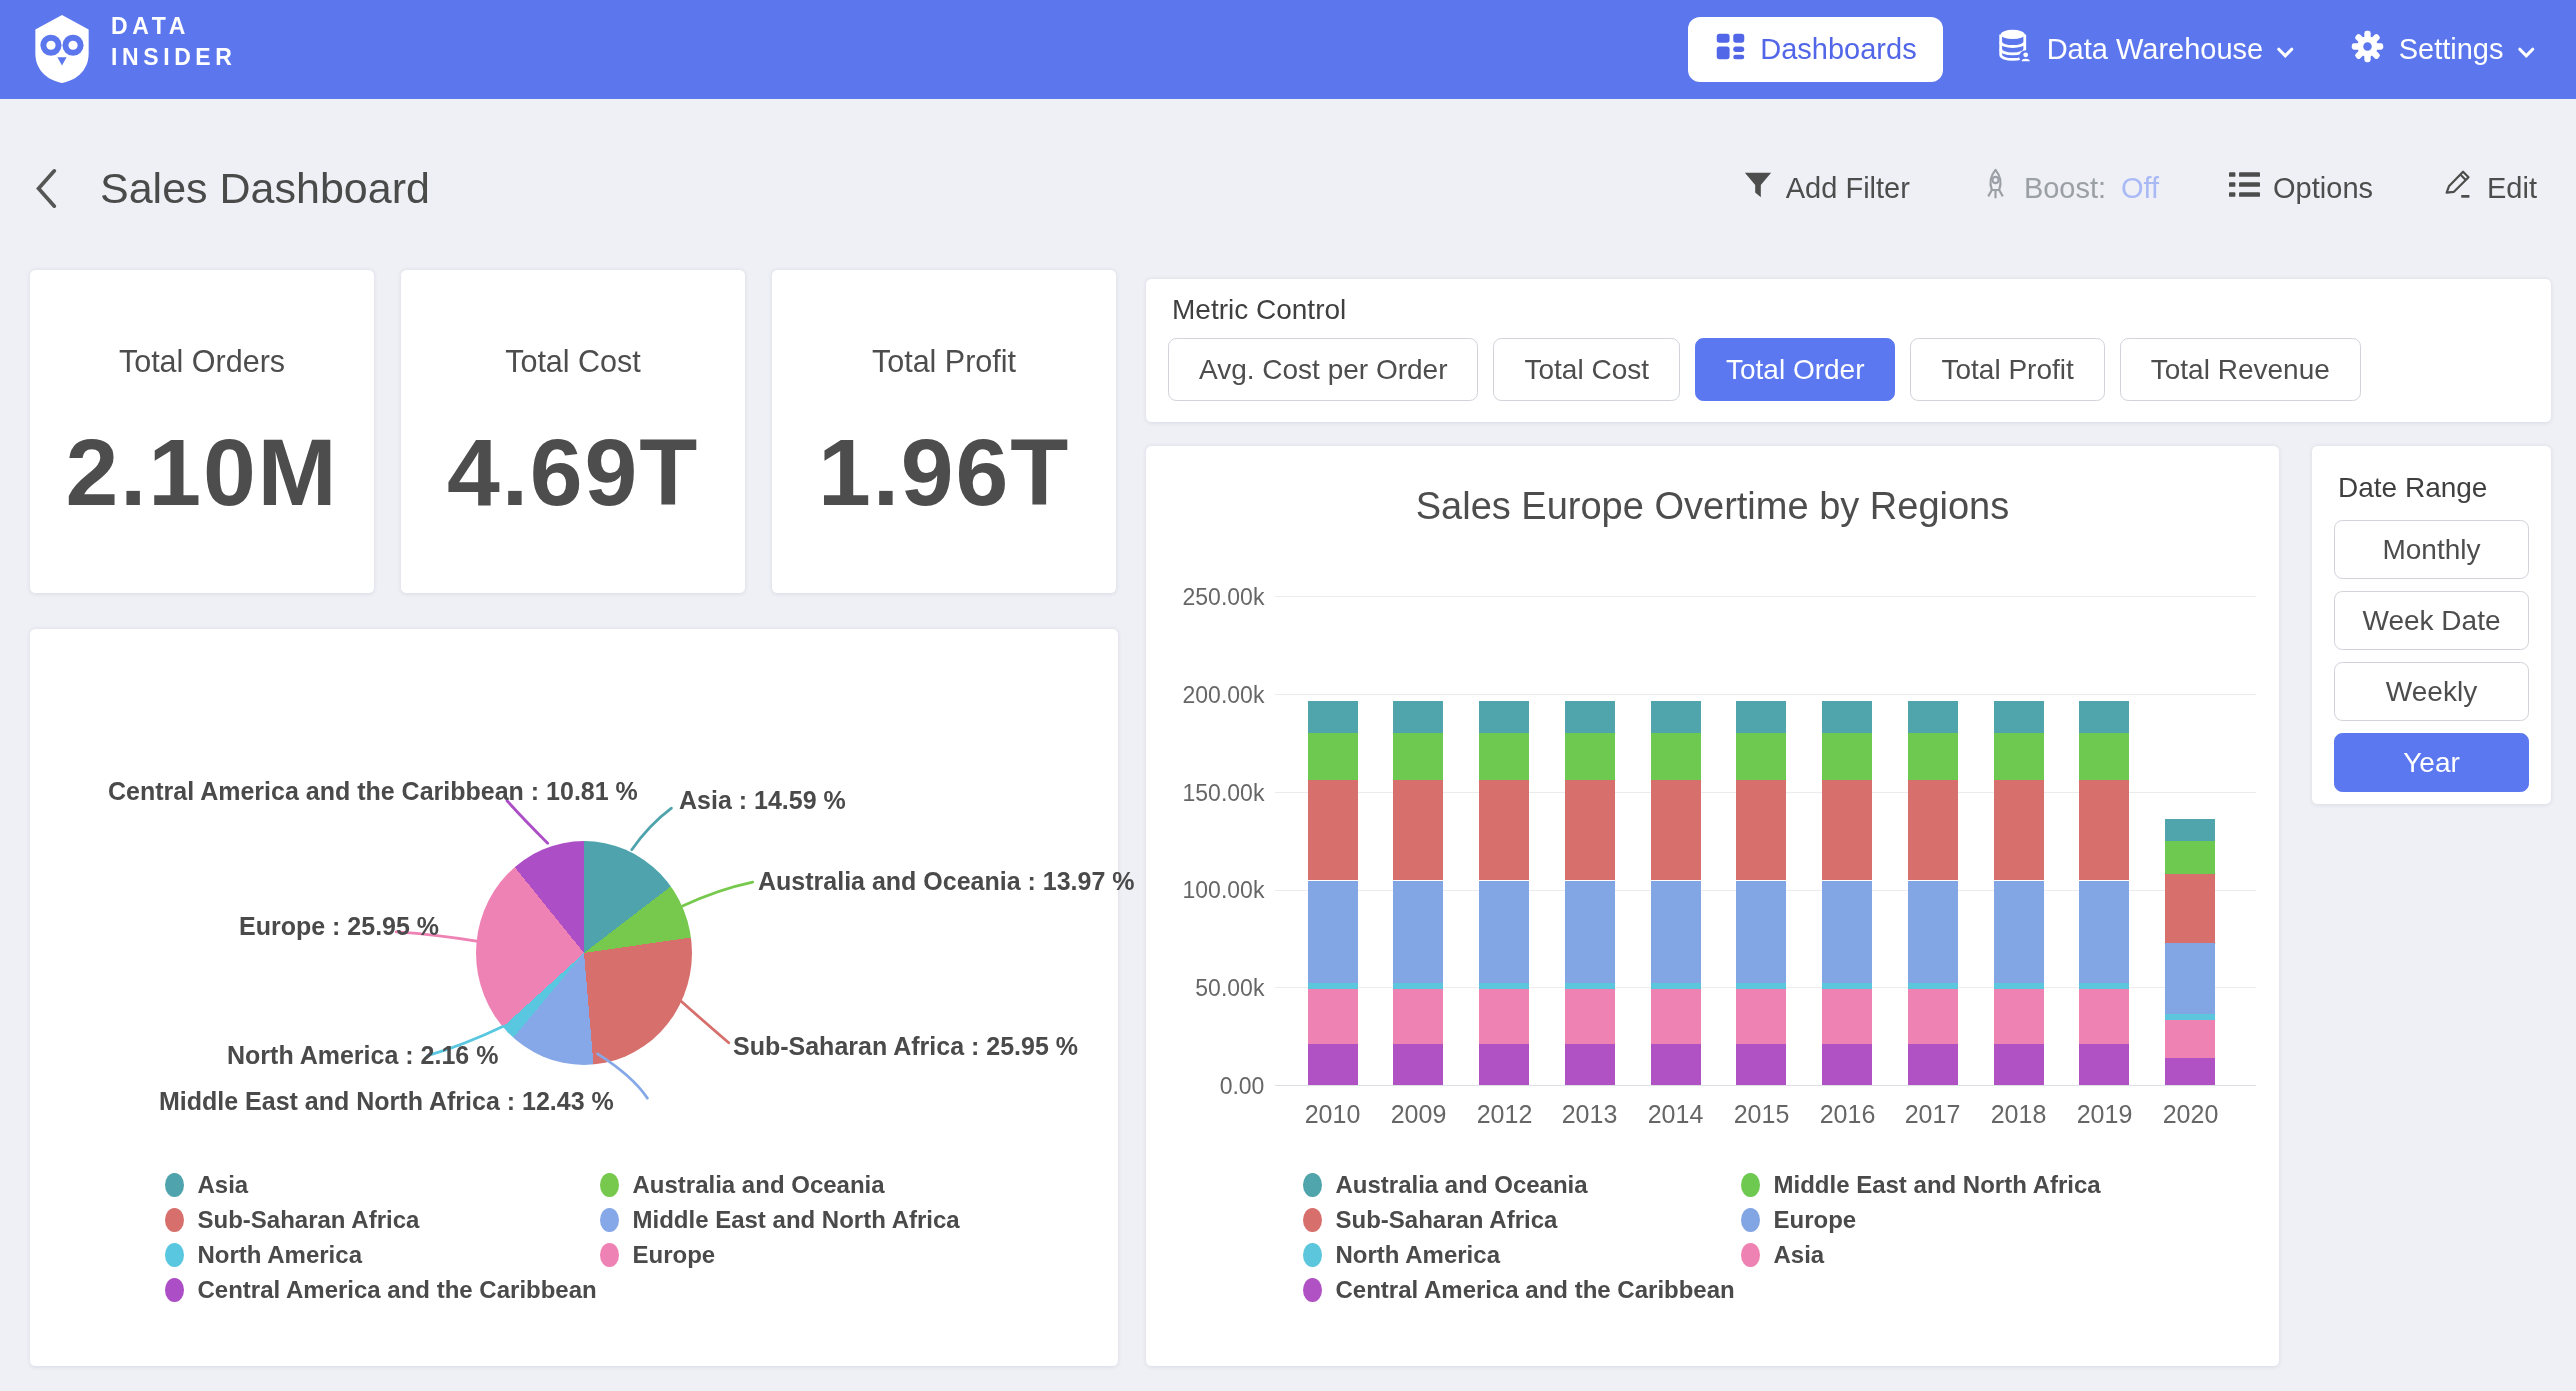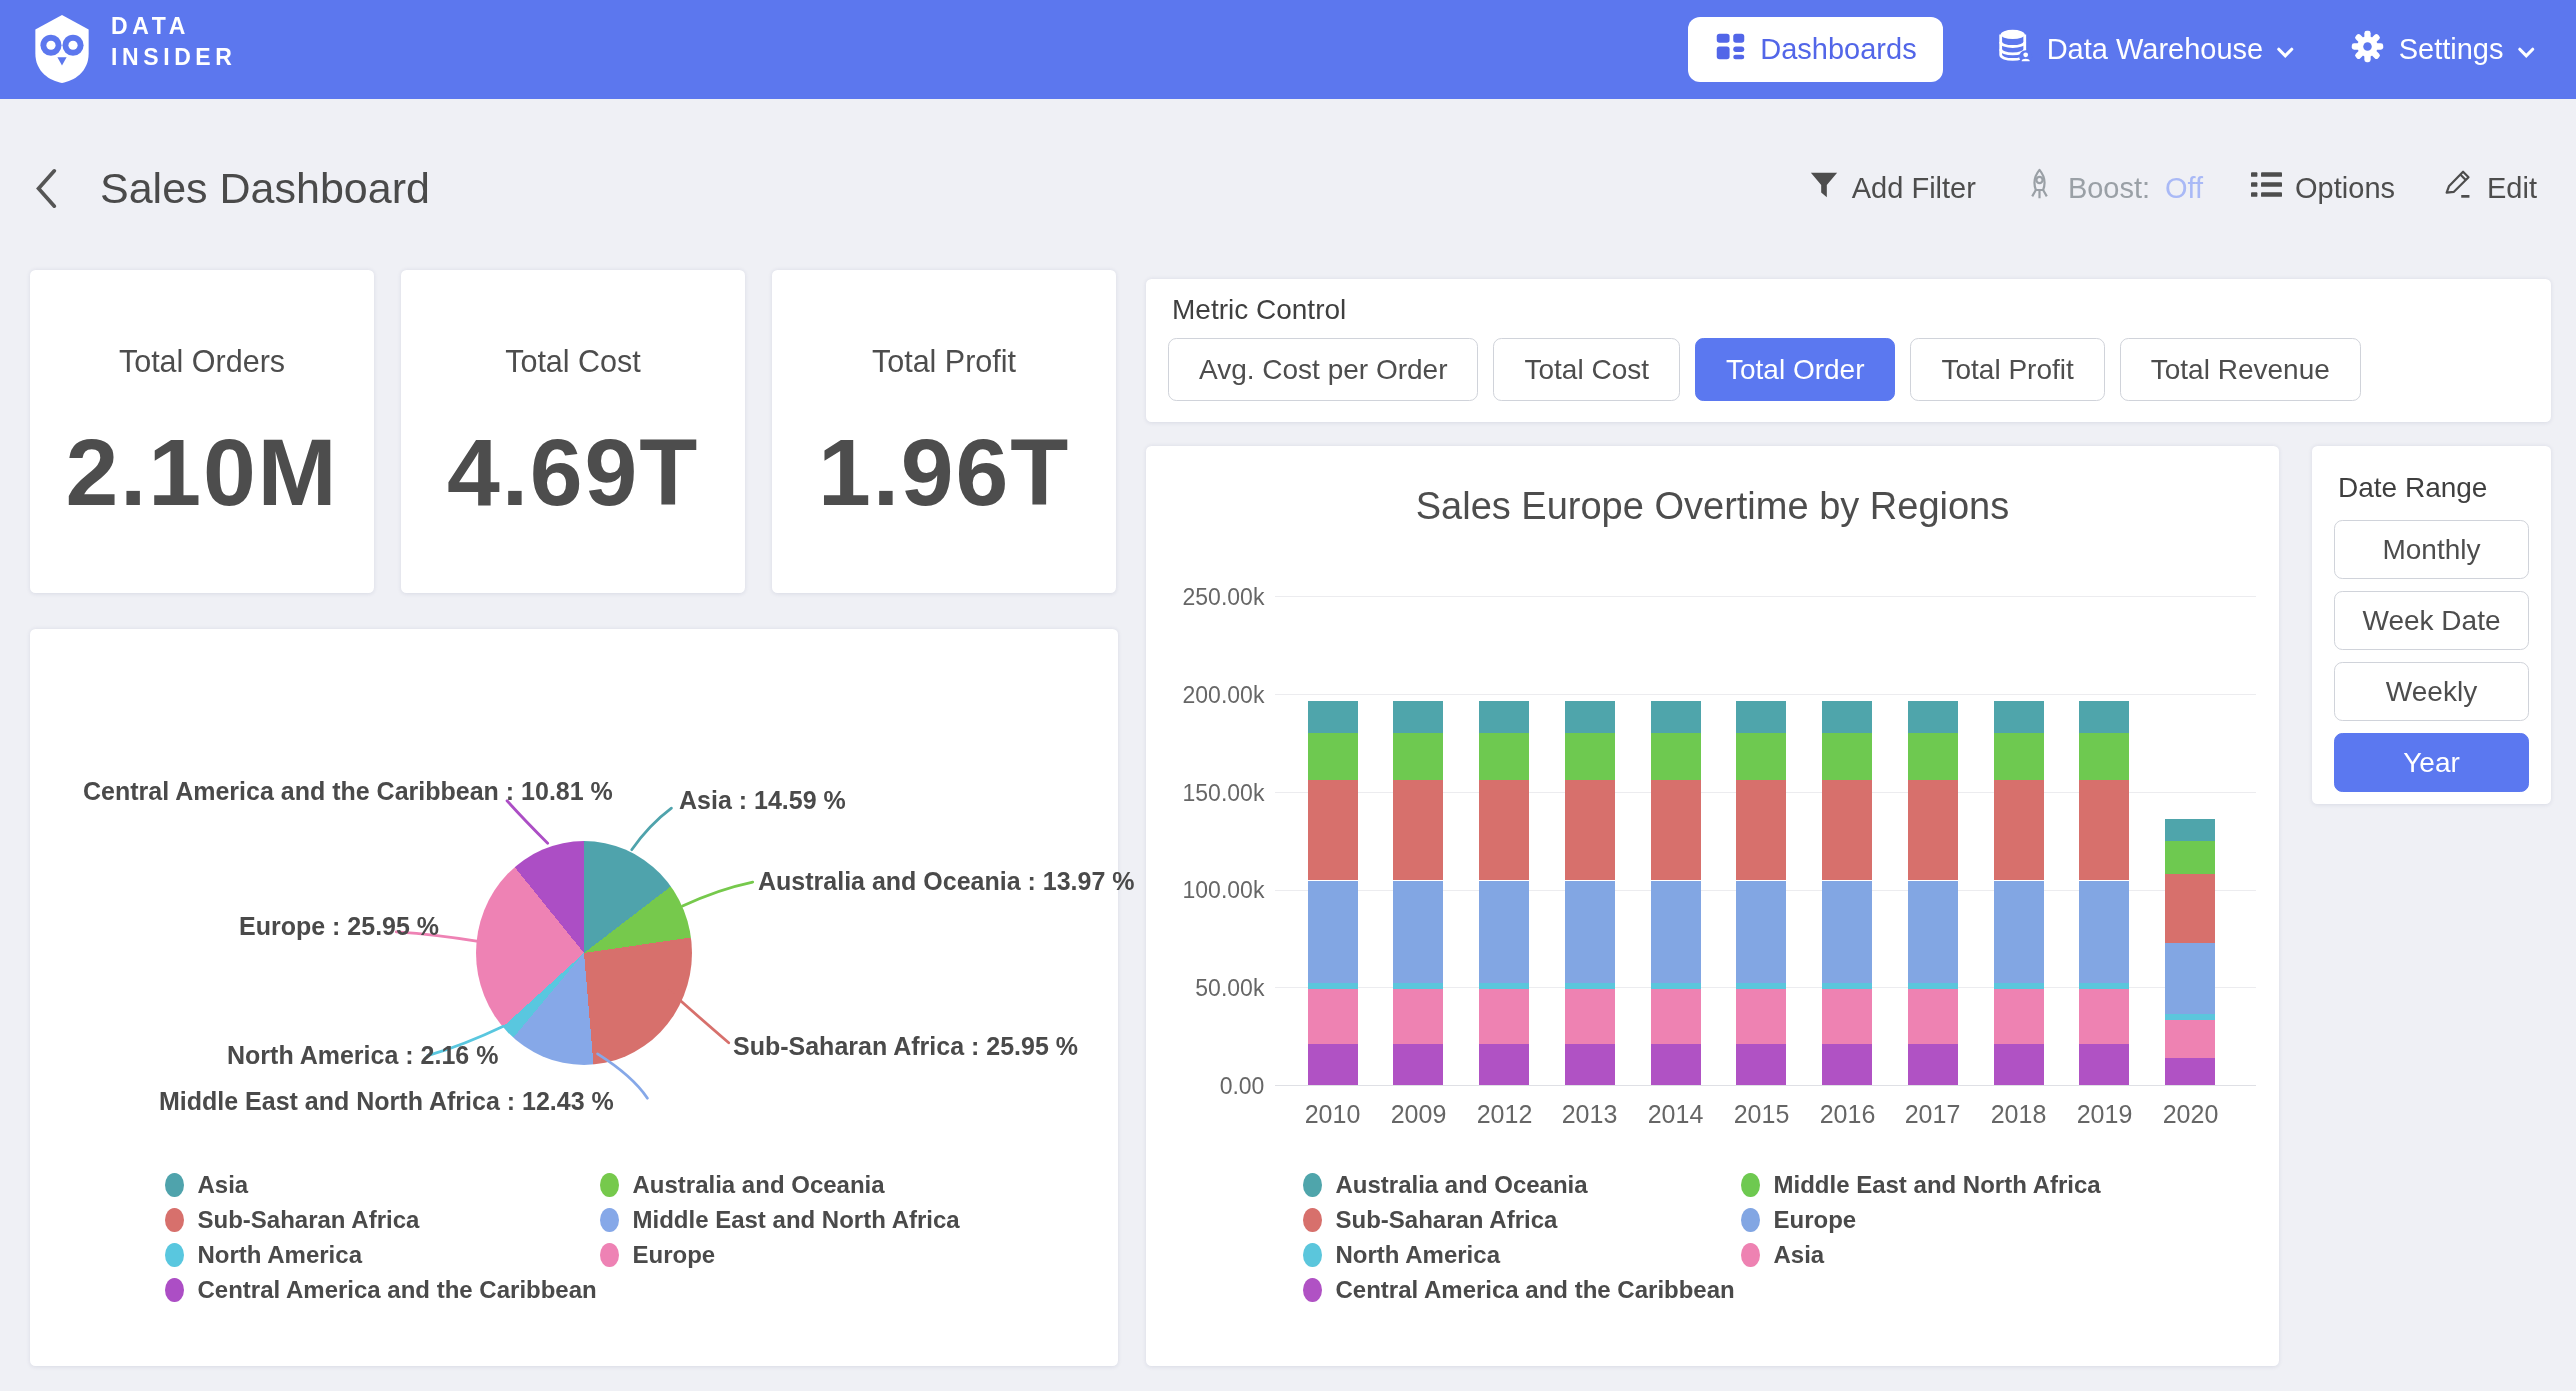--- a/index.html
+++ b/index.html
@@ -11,21 +11,21 @@
   .brand{display:flex;align-items:flex-start;margin-left:28px;}
   .brand-text{margin-left:15px;color:#fff;font-weight:bold;font-size:23px;letter-spacing:4.6px;line-height:1.35;}
   .nav-right{margin-left:auto;margin-right:41px;display:flex;align-items:center;gap:54px;}
   .nav-pill{display:flex;align-items:center;gap:13px;background:#fff;color:#5266e8;height:65px;padding:0 26px;border-radius:12px;font-size:29px;cursor:pointer;}
   .nav-item{display:flex;align-items:center;gap:13px;color:#fff;font-size:29px;cursor:pointer;}
 
   
   .pagehead{position:absolute;left:0;top:137px;width:2576px;height:102px;display:flex;align-items:center;}
   .back{margin-left:33px;cursor:pointer;display:flex;align-items:center;}
   .page-title{margin-left:41px;font-size:43px;color:#4a4a4a;}
-  .head-actions{margin-left:auto;margin-right:39px;display:flex;align-items:center;gap:48px;}
+  .head-actions{margin-left:auto;margin-right:39px;display:flex;align-items:center;gap:70px;}
   .action{display:flex;align-items:center;gap:13px;font-size:29px;color:#4d4d4d;cursor:pointer;}
   .action.muted{color:#9aa0a6;}
   .boost-off{color:#a9b9f6;margin-left:1.8px;}
 
   
   .card{position:absolute;background:#fff;border-radius:5.5px;box-shadow:0 0.9px 4.6px rgba(30,40,90,.10);}
   .kpi{width:344px;height:323px;top:270px;display:flex;flex-direction:column;align-items:center;}
   .kpi-label{margin-top:74px;font-size:30.5px;color:#4d4d4d;}
   .kpi-value{margin-top:39px;font-size:95px;font-weight:bold;color:#4d4d4d;letter-spacing:1.8px;}
 
@@ -241,21 +241,21 @@
         <path d="M483,338 Q440,331 396,328" fill="none" stroke="#ee82b4" stroke-width="3" stroke-linecap="round"></path>
         <path d="M560,232 Q534,206 516,186" fill="none" stroke="#ac4ec5" stroke-width="3" stroke-linecap="round"></path>
       </svg>
     <div id="pie-labels">
         <div class="pie-label" style="left: 649px; top: 157px;">Asia : 14.59 %</div>
         <div class="pie-label" style="left: 728px; top: 238px;">Australia and Oceania : 13.97 %</div>
         <div class="pie-label" style="left: 703px; top: 403px;">Sub-Saharan Africa : 25.95 %</div>
         <div class="pie-label" style="left: 129px; top: 458px;">Middle East and North Africa : 12.43 %</div>
         <div class="pie-label" style="left: 197px; top: 412px; text-align: right;">North America : 2.16 %</div>
         <div class="pie-label" style="left: 209px; top: 283px;">Europe : 25.95 %</div>
-        <div class="pie-label" style="left: 53px; top: 148px;">Central America and the Caribbean : 10.81 %</div>
+        <div class="pie-label" style="left: 78px; top: 148px;">Central America and the Caribbean : 10.81 %</div>
       </div>
     <div class="legend-col" id="pie-legend-1" style="left:135px;top:538px">
         <div class="legend-item">
           <span class="legend-dot" style="background: rgb(79, 163, 172);"></span>
           <span class="legend-text">Asia</span>
         </div>
         <div class="legend-item">
           <span class="legend-dot" style="background: rgb(215, 112, 108);"></span>
           <span class="legend-text">Sub-Saharan Africa</span>
         </div>

